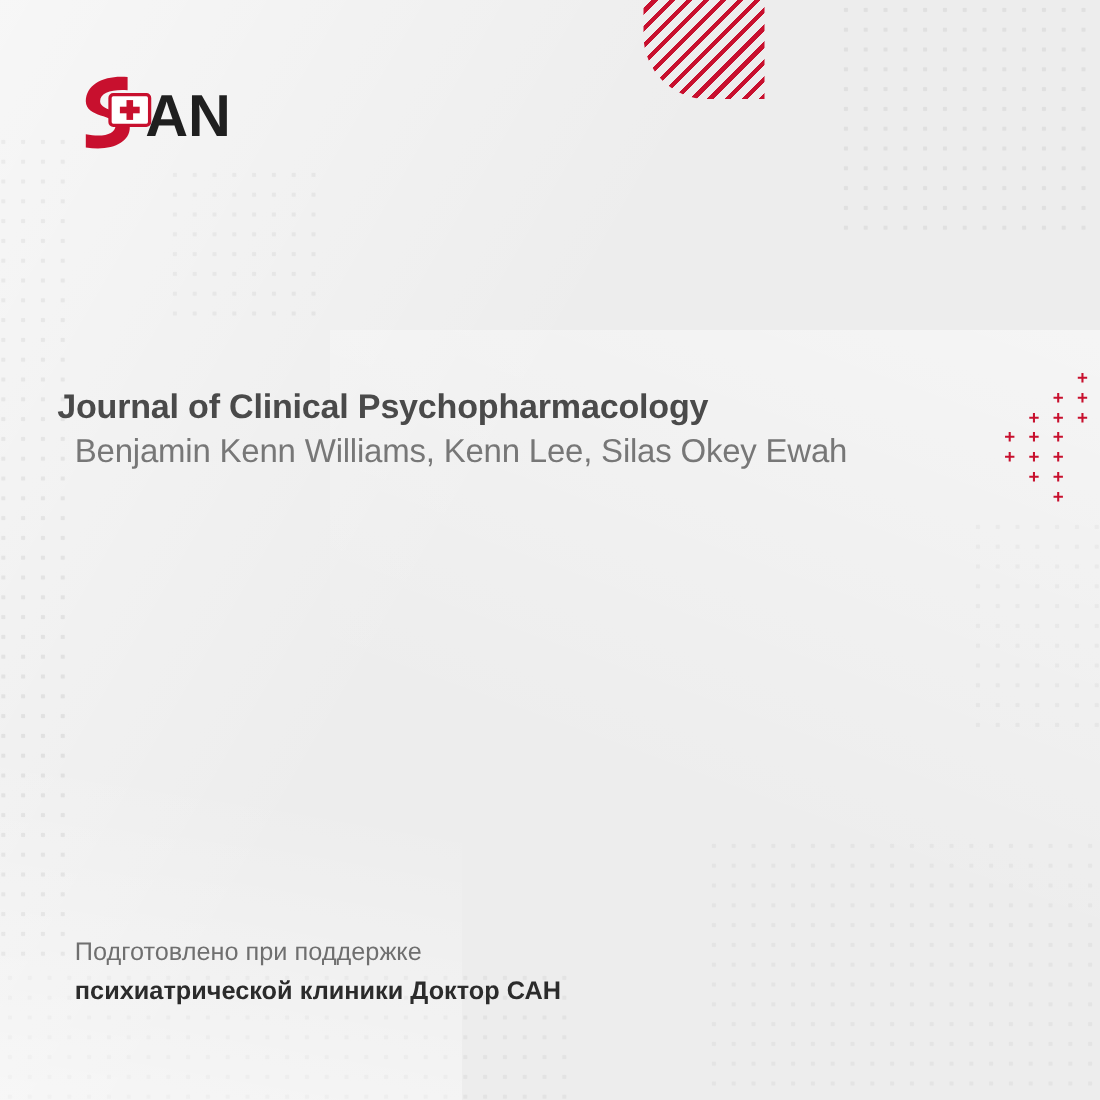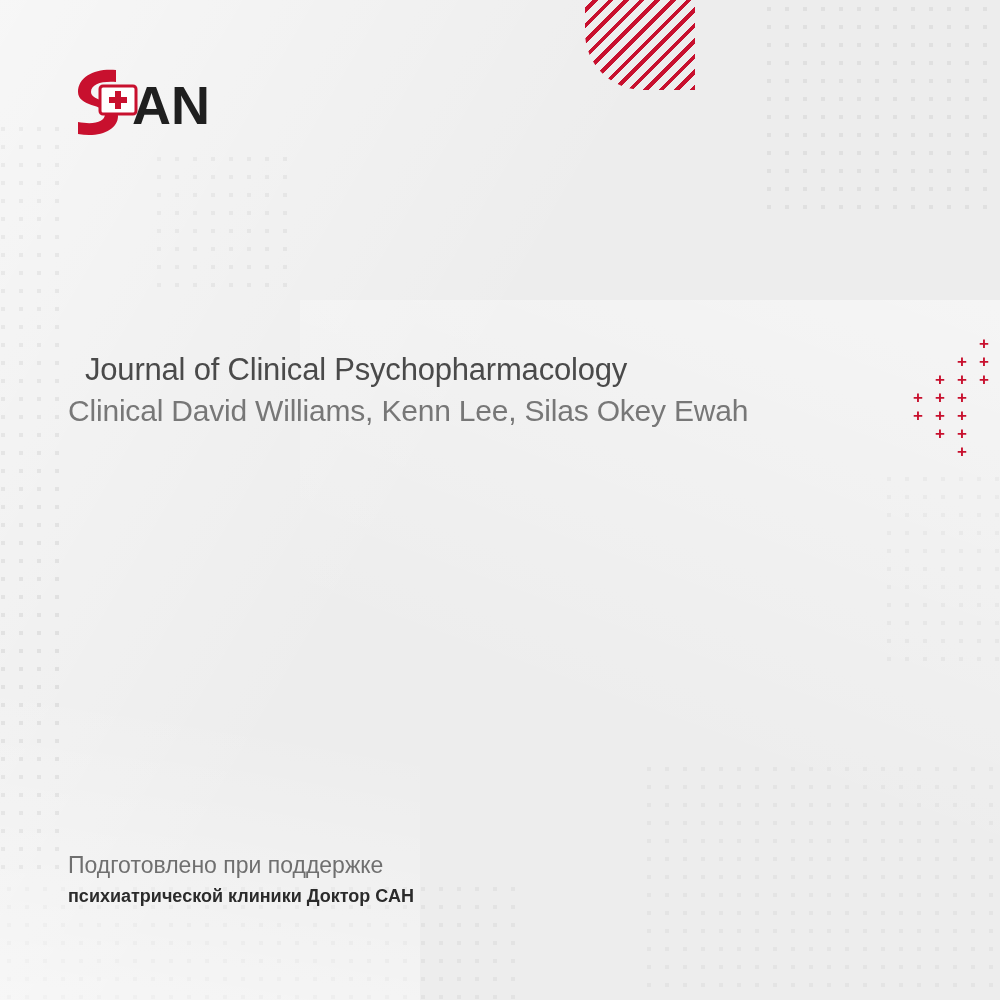--- a/index.html
+++ b/index.html
@@ -136,24 +136,24 @@
     left: 70px;
     top: 62px;
     width: 160px;
     height: 80px;
   }
   .logo svg { display: block; }
 
   
   .journal {
     position: absolute;
-    left: 85px;
+    left: 52px;
     top: 352px;
     font-size: 31px;
-    font-weight: 400;
+    font-weight: 700;
     color: #4a4a4a;
     letter-spacing: -0.2px;
   }
   .authors {
     position: absolute;
     left: 68px;
     top: 394px;
     font-size: 30px;
     font-weight: 400;
     color: #777777;
@@ -178,21 +178,21 @@
     width: 700px;
   }
   .footer-line1 {
     font-size: 23px;
     color: #6f6f6f;
     font-weight: 400;
     line-height: 1.5;
     margin-top: 24px;
   }
   .footer-line2 {
-    font-size: 18px;
+    font-size: 23px;
     color: #2b2b2b;
     font-weight: 700;
     line-height: 1.5;
   }
 </style>
 </head>
 <body>
 
 <div class="poster">
 
@@ -233,21 +233,21 @@
       <path d="M8 30 C8 14, 26 6, 46 8 L46 20 C32 19, 21 22, 21 30 C21 40, 48 38, 48 54 C48 68, 30 76, 8 72 L8 60 C24 63, 35 60, 35 52 C35 42, 8 45, 8 30 Z" fill="#c8102e"></path>
       <rect x="30" y="24" width="36" height="28" rx="3" fill="#ffffff" stroke="#c8102e" stroke-width="3"></rect>
       <rect x="45" y="29" width="6" height="18" fill="#c8102e"></rect>
       <rect x="39" y="35" width="18" height="6" fill="#c8102e"></rect>
       <text x="62" y="62" font-family="Liberation Sans, sans-serif" font-size="54" font-weight="700" fill="#1f1f1f">AN</text>
     </svg>
   </div>
 
   <div class="journal">Journal of Clinical Psychopharmacology</div>
 
-  <div class="authors">Clinical David Williams, Kenn Lee, Silas Okey Ewah</div>
+  <div class="authors">Benjamin Kenn Williams, Kenn Lee, Silas Okey Ewah</div>
 
 
   <div class="footer">
     <div class="footer-line1">Подготовлено при поддержке</div>
     <div class="footer-line2">психиатрической клиники Доктор САН</div>
   </div>
 
 </div>
 
 </body></html>

